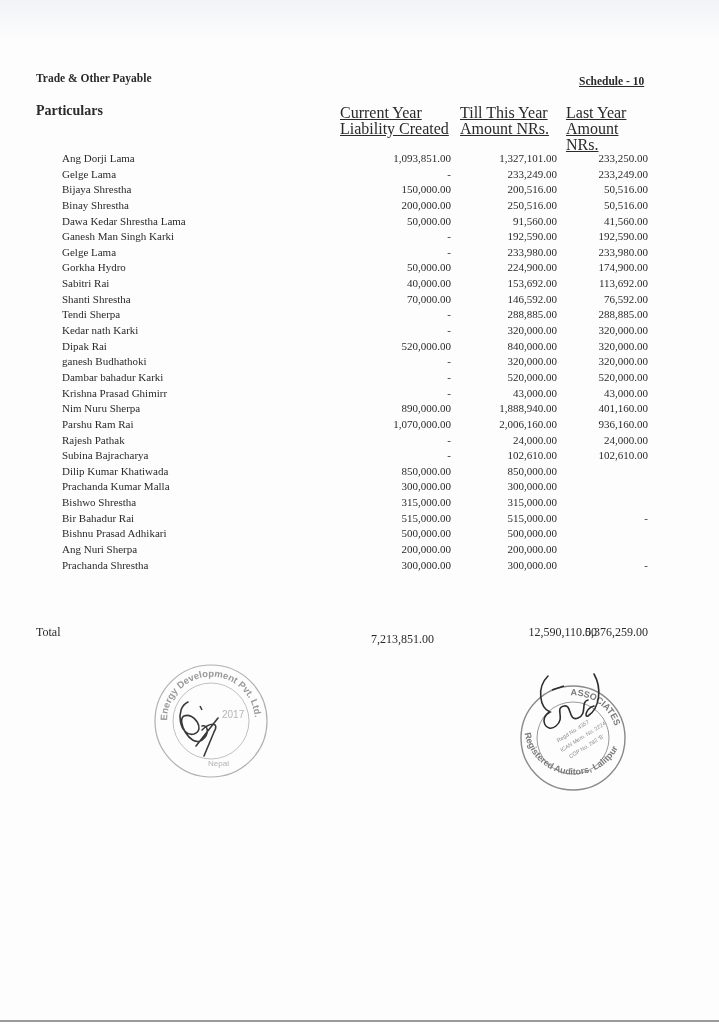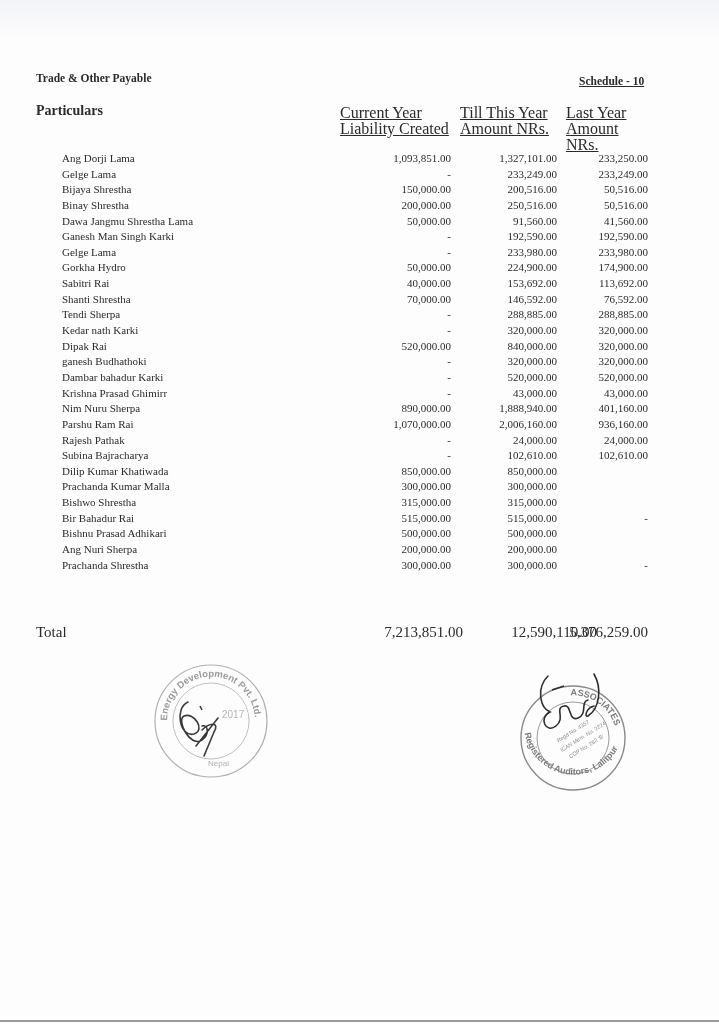--- a/index.html
+++ b/index.html
@@ -40,25 +40,25 @@
     position: relative; height: 15.65px; font-size: 11px; line-height: 15.65px; padding-left: 17px;
   }
   .row .name { position: absolute; left: 62px; white-space: nowrap; }
   .row .v { position: absolute; text-align: right; white-space: nowrap; }
   .row .v1 { left: 340px; width: 111px; }
   .row .v2 { left: 450px; width: 107px; }
   .row .v3 { left: 550px; width: 98px; }
 
   .total-row {
     position: absolute; left: 0; top: 624px; width: 719px; height: 16px;
-    font-size: 15px; line-height: 16px;
+    font-size: 12px; line-height: 16px;
   }
   .total-row .name { position: absolute; left: 36px; }
   .total-row .v { position: absolute; text-align: right; }
-  .total-row .v1 { left: 352px; width: 111px; }
+  .total-row .v1 { left: 323px; width: 111px; margin-top: 7px; }
   .total-row .v2 { left: 450px; width: 107px; margin-left: 40px; }
   .total-row .v3 { left: 550px; width: 98px; }
 
   .stamp { position: absolute; }
   .stamp-left { left: 150px; top: 660px; width: 122px; height: 122px; }
   .stamp-right { left: 508px; top: 668px; width: 130px; height: 130px; }
 </style>
 </head>
 <body>
 
@@ -100,21 +100,21 @@
       <span class="v v2">200,516.00</span>
       <span class="v v3">50,516.00</span>
     </div>
     <div class="row">
       <span class="name">Binay Shrestha</span>
       <span class="v v1">200,000.00</span>
       <span class="v v2">250,516.00</span>
       <span class="v v3">50,516.00</span>
     </div>
     <div class="row">
-      <span class="name">Dawa Jangmu Shrestha Lama</span>
+      <span class="name">Dawa Kedar Shrestha Lama</span>
       <span class="v v1">50,000.00</span>
       <span class="v v2">91,560.00</span>
       <span class="v v3">41,560.00</span>
     </div>
     <div class="row">
       <span class="name">Ganesh Man Singh Karki</span>
       <span class="v v1">-</span>
       <span class="v v2">192,590.00</span>
       <span class="v v3">192,590.00</span>
     </div>

